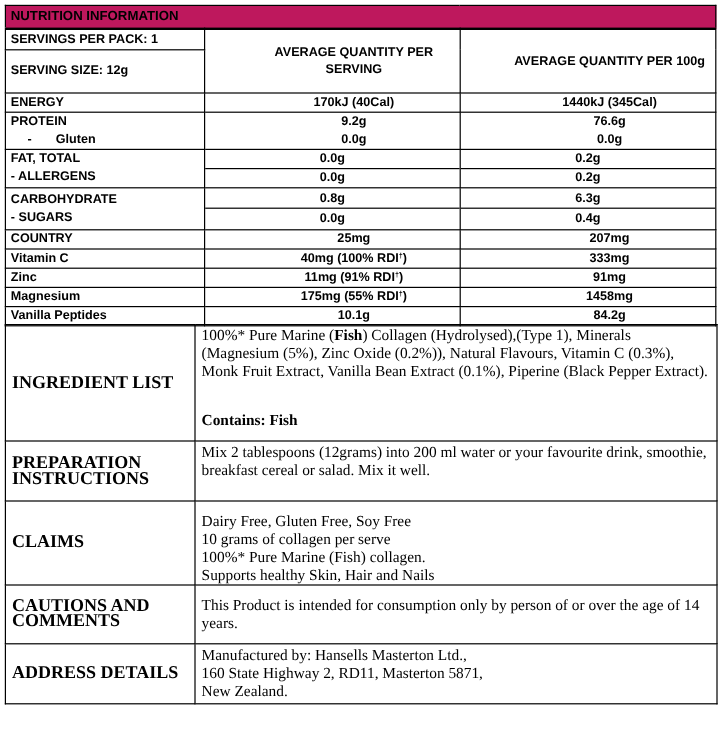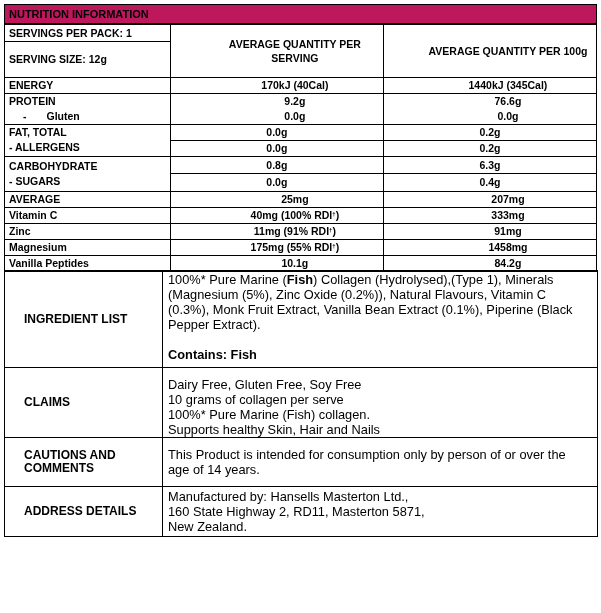--- a/index.html
+++ b/index.html
@@ -14,27 +14,27 @@
   .nut col.c2 { width: 212px; }
   .nut col.c3 { width: 212px; }
   .nut .light { font-weight: bold; }
   .nut sup { font-size: 6px; vertical-align: top; position: relative; top: -1px; }
   .nut .stack div { height: 15px; line-height: 15px; }
   .nut .split { padding: 0; }
   .nut .split > div { height: 15px; line-height: 15px; text-align: center; }
   .nut .split > div + div { border-top: 1px solid #000; }
 
   .info { position: absolute; left: 4px; top: 270px; width: 594px; border-collapse: collapse; }
-  .info td { border: 1px solid #000; vertical-align: middle; padding: 0 19px; }
+  .info td { border: 1px solid #000; vertical-align: middle; padding: 0 5px; font-family: Liberation Serif, serif; }
   .info col.k { width: 158px; }
-  .info td.key { font-size: 12px; font-weight: bold; line-height: 13px; }
+  .info td.key { font-size: 15px; font-weight: bold; line-height: 13px; }
   .info td.val { font-size: 12.8px; line-height: 15px; padding-left: 5px; }
   .info .line { display: block; }
   .info b { font-weight: bold; }
-  .info .contains { font-weight: bold; display: block; margin-top: 15px; }
+  .info .contains { font-weight: bold; display: block; margin-top: 26px; }
 </style>
 </head>
 <body>
 
 <table class="nut">
   <colgroup>
       <col class="c1">
       <col class="c2">
       <col class="c3">
     </colgroup>
@@ -91,21 +91,21 @@
     <td class="split">
       <div style="height:16px;line-height:16px">0.8g</div>
       <div style="height:16px;line-height:16px">0.0g</div>
     </td>
     <td class="split">
       <div style="height:16px;line-height:16px">6.3g</div>
       <div style="height:16px;line-height:16px">0.4g</div>
     </td>
   </tr>
   <tr style="height:16px">
-    <td>AVERAGE</td>
+    <td>COUNTRY</td>
     <td class="c"><span>25mg</span></td>
     <td class="c">207mg</td>
   </tr>
   <tr style="height:16px">
     <td>Vitamin C</td>
     <td class="c"><span>40mg (100% RDI</span><sup>†</sup><span>)</span></td>
     <td class="c">333mg</td>
   </tr>
   <tr style="height:16px">
     <td>Zinc</td>
@@ -131,20 +131,27 @@
       <col>
     </colgroup>
   <tbody>
       <tr style="height:97px">
     <td class="key">INGREDIENT LIST</td>
     <td class="val" style="vertical-align:top;padding-top:1px">
       <span>100%* Pure Marine (</span><b>Fish</b><span>) Collagen (Hydrolysed),(Type 1), Minerals (Magnesium (5%), Zinc Oxide (0.2%)), Natural Flavours, Vitamin C (0.3%), Monk Fruit Extract, Vanilla Bean Extract (0.1%), Piperine (Black Pepper Extract).</span>
       <span class="contains">Contains: Fish</span>
     </td>
   </tr>
+  <tr style="height:50px">
+    <td class="key">
+      <span class="line">PREPARATION</span>
+      <span class="line">INSTRUCTIONS</span>
+    </td>
+    <td class="val" style="vertical-align:top;padding-top:2px">Mix 2 tablespoons (12grams) into 200 ml water or your favourite drink, smoothie, breakfast cereal or salad. Mix it well.</td>
+  </tr>
   <tr style="height:70px">
     <td class="key">CLAIMS</td>
     <td class="val" style="vertical-align:bottom">
       <span class="line">Dairy Free, Gluten Free, Soy Free</span>
       <span class="line">10 grams of collagen per serve</span>
       <span class="line">100%* Pure Marine (Fish) collagen.</span>
       <span class="line">Supports healthy Skin, Hair and Nails</span>
     </td>
   </tr>
   <tr style="height:49px">

